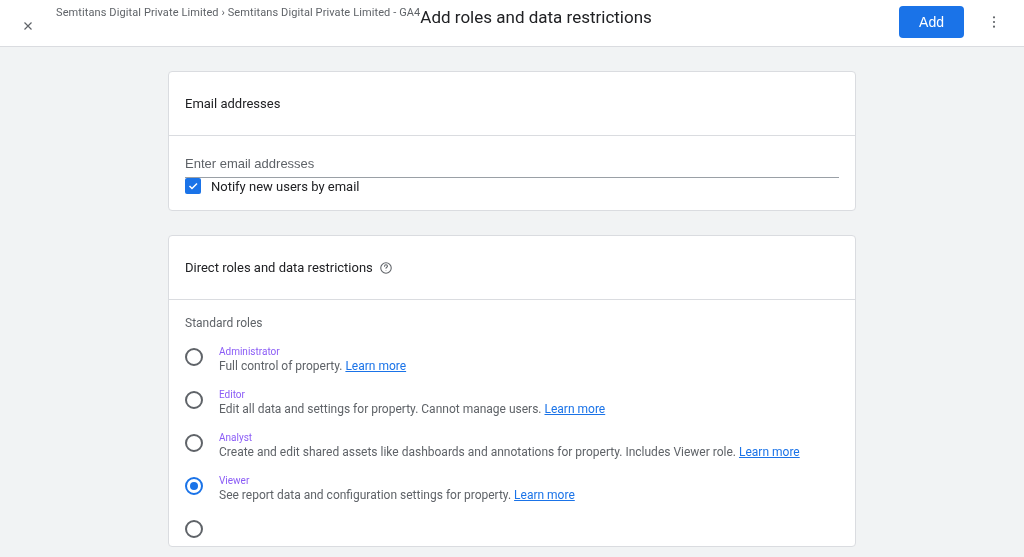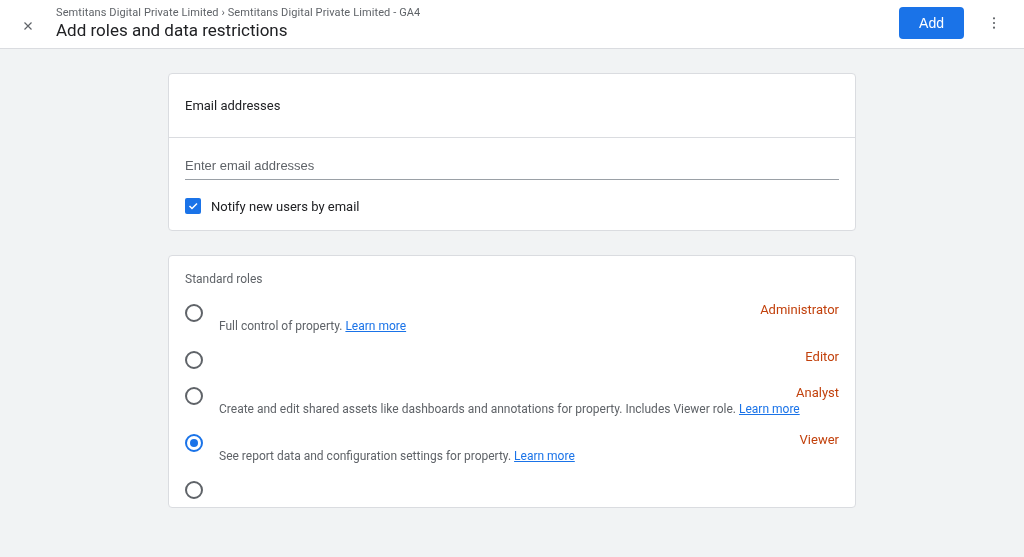--- a/index.html
+++ b/index.html
@@ -27,21 +27,21 @@
   display: flex;
   align-items: center;
   justify-content: center;
   width: 24px;
   height: 24px;
   margin-top: 8px;
   cursor: pointer;
   color: #5f6368;
 }
 .close-btn svg { width: 14px; height: 14px; }
-.title-block { display: flex; flex-direction: column; }
+.title-block { display: flex; flex-direction: row; }
 .breadcrumb {
   font-size: 11px;
   color: #5f6368;
   letter-spacing: 0.1px;
 }
 .page-title {
   font-size: 17px;
   color: #202124;
   font-weight: 400;
   margin-top: 1px;
@@ -107,21 +107,20 @@
   font-size: 13px;
   color: #202124;
   background: transparent;
   outline: none;
 }
 .email-input::placeholder { color: #5f6368; }
 .checkbox-row {
   display: flex;
   align-items: center;
   gap: 10px;
-  margin-top: 18px;
 }
 .checkbox {
   width: 16px;
   height: 16px;
   background: #1a73e8;
   border-radius: 2px;
   display: flex;
   align-items: center;
   justify-content: center;
   cursor: pointer;
@@ -154,24 +153,23 @@
 .radio.selected { border-color: #1a73e8; }
 .radio.selected::after {
   content: "";
   width: 8px;
   height: 8px;
   background: #1a73e8;
   border-radius: 50%;
 }
 .role-text { flex: 1; }
 .role-title {
-  font-size: 13px;
-  color: #c2410c;
+  font-size: 10px;
+  color: #8b5cf6;
   margin-bottom: 2px;
-  text-align: right;
 }
 .role-desc {
   font-size: 12px;
   color: #5f6368;
 }
 .learn-more {
   color: #1a73e8;
   text-decoration: underline;
   cursor: pointer;
 }
@@ -214,34 +212,45 @@
           <svg viewBox="0 0 24 24" fill="none" stroke="currentColor" stroke-width="3">
               <path d="M5 12l5 5L20 7"></path>
             </svg>
         </div>
         <span class="checkbox-label">Notify new users by email</span>
       </div>
     </div>
   </div>
 
   <div class="card">
+    <div class="card-header">
+      <span>Direct roles and data restrictions</span>
+      <span class="help-icon">
+        <svg viewBox="0 0 24 24" fill="none" stroke="currentColor" stroke-width="1.8">
+            <circle cx="12" cy="12" r="9"></circle>
+            <path d="M9.5 9a2.5 2.5 0 015 0c0 1.5-2.5 2-2.5 3.5" stroke-linecap="round"></path>
+            <circle cx="12" cy="16.5" r="0.8" fill="currentColor" stroke="none"></circle>
+          </svg>
+      </span>
+    </div>
     <div>
       <div class="section-label">Standard roles</div>
       <div id="roles-container">
           <div class="role-row">
             <div class="radio"></div>
             <div class="role-text">
               <div class="role-title">Administrator</div>
               <div class="role-desc"><span>Full control of property. </span><span class="learn-more">Learn more</span></div>
             </div>
           </div>
           <div class="role-row">
             <div class="radio"></div>
             <div class="role-text">
               <div class="role-title">Editor</div>
+              <div class="role-desc"><span>Edit all data and settings for property. Cannot manage users. </span><span class="learn-more">Learn more</span></div>
             </div>
           </div>
           <div class="role-row">
             <div class="radio"></div>
             <div class="role-text">
               <div class="role-title">Analyst</div>
               <div class="role-desc"><span>Create and edit shared assets like dashboards and annotations for property. Includes Viewer role. </span><span class="learn-more">Learn more</span></div>
             </div>
           </div>
           <div class="role-row">

